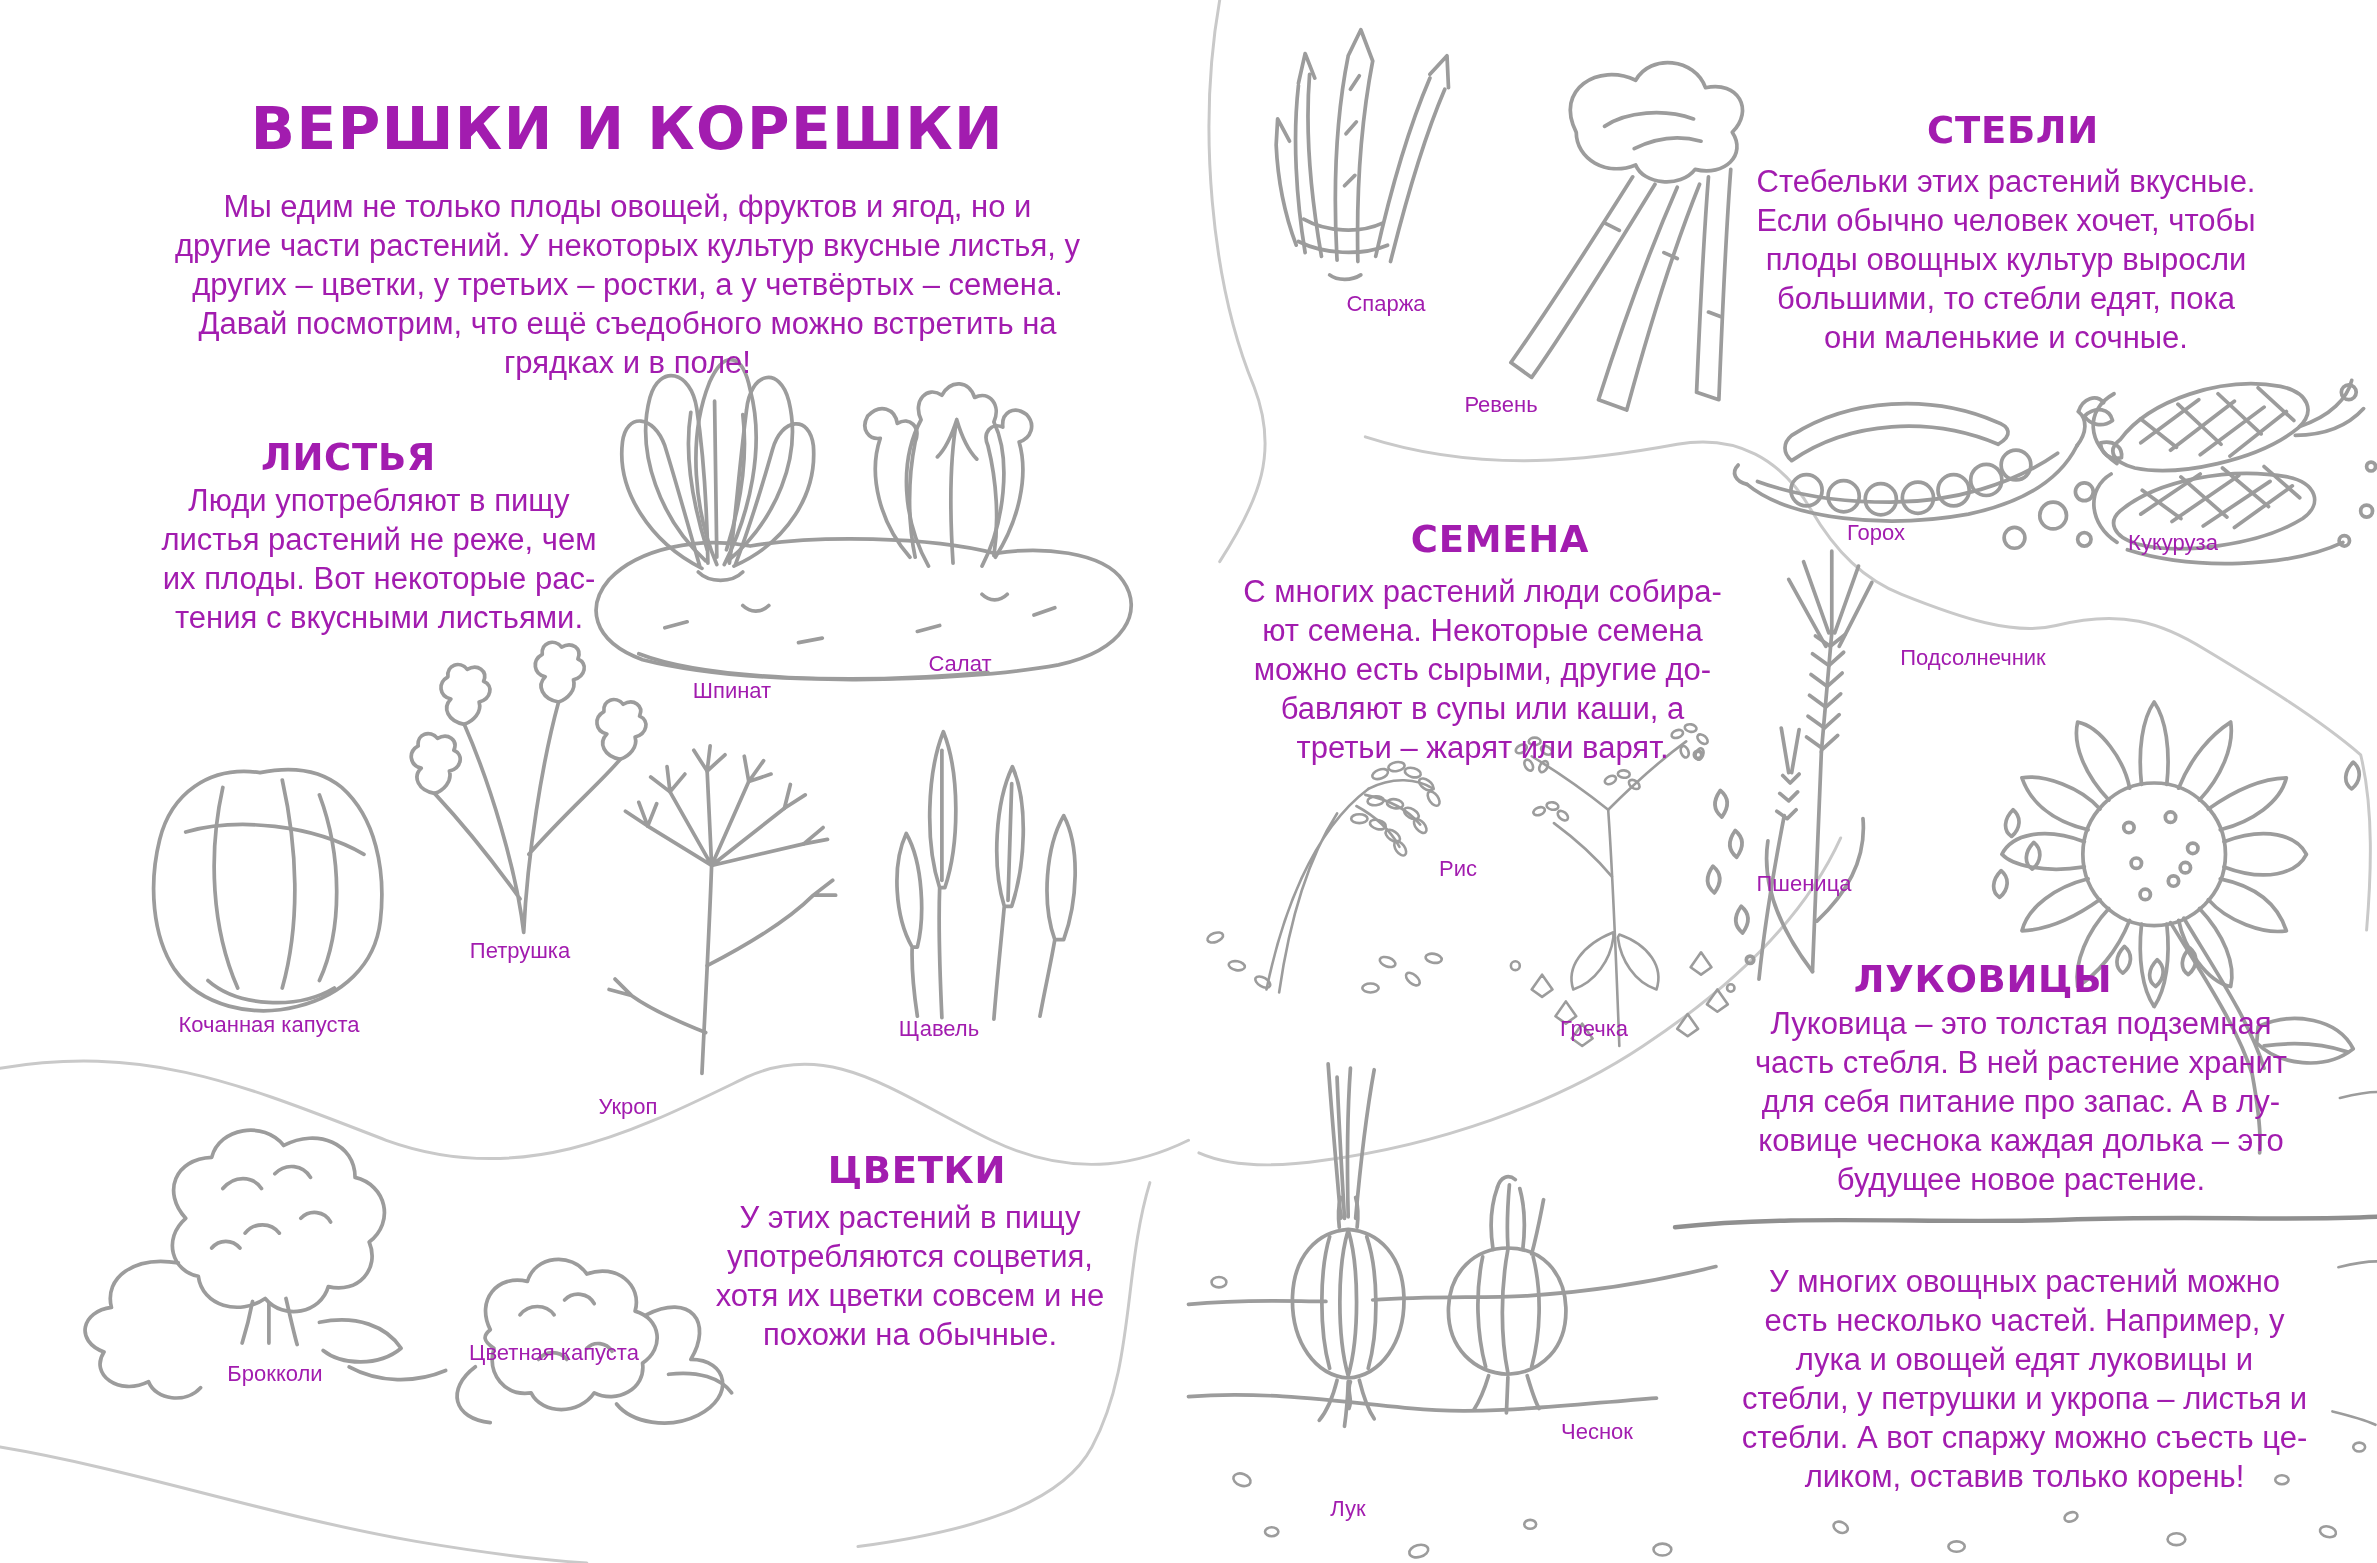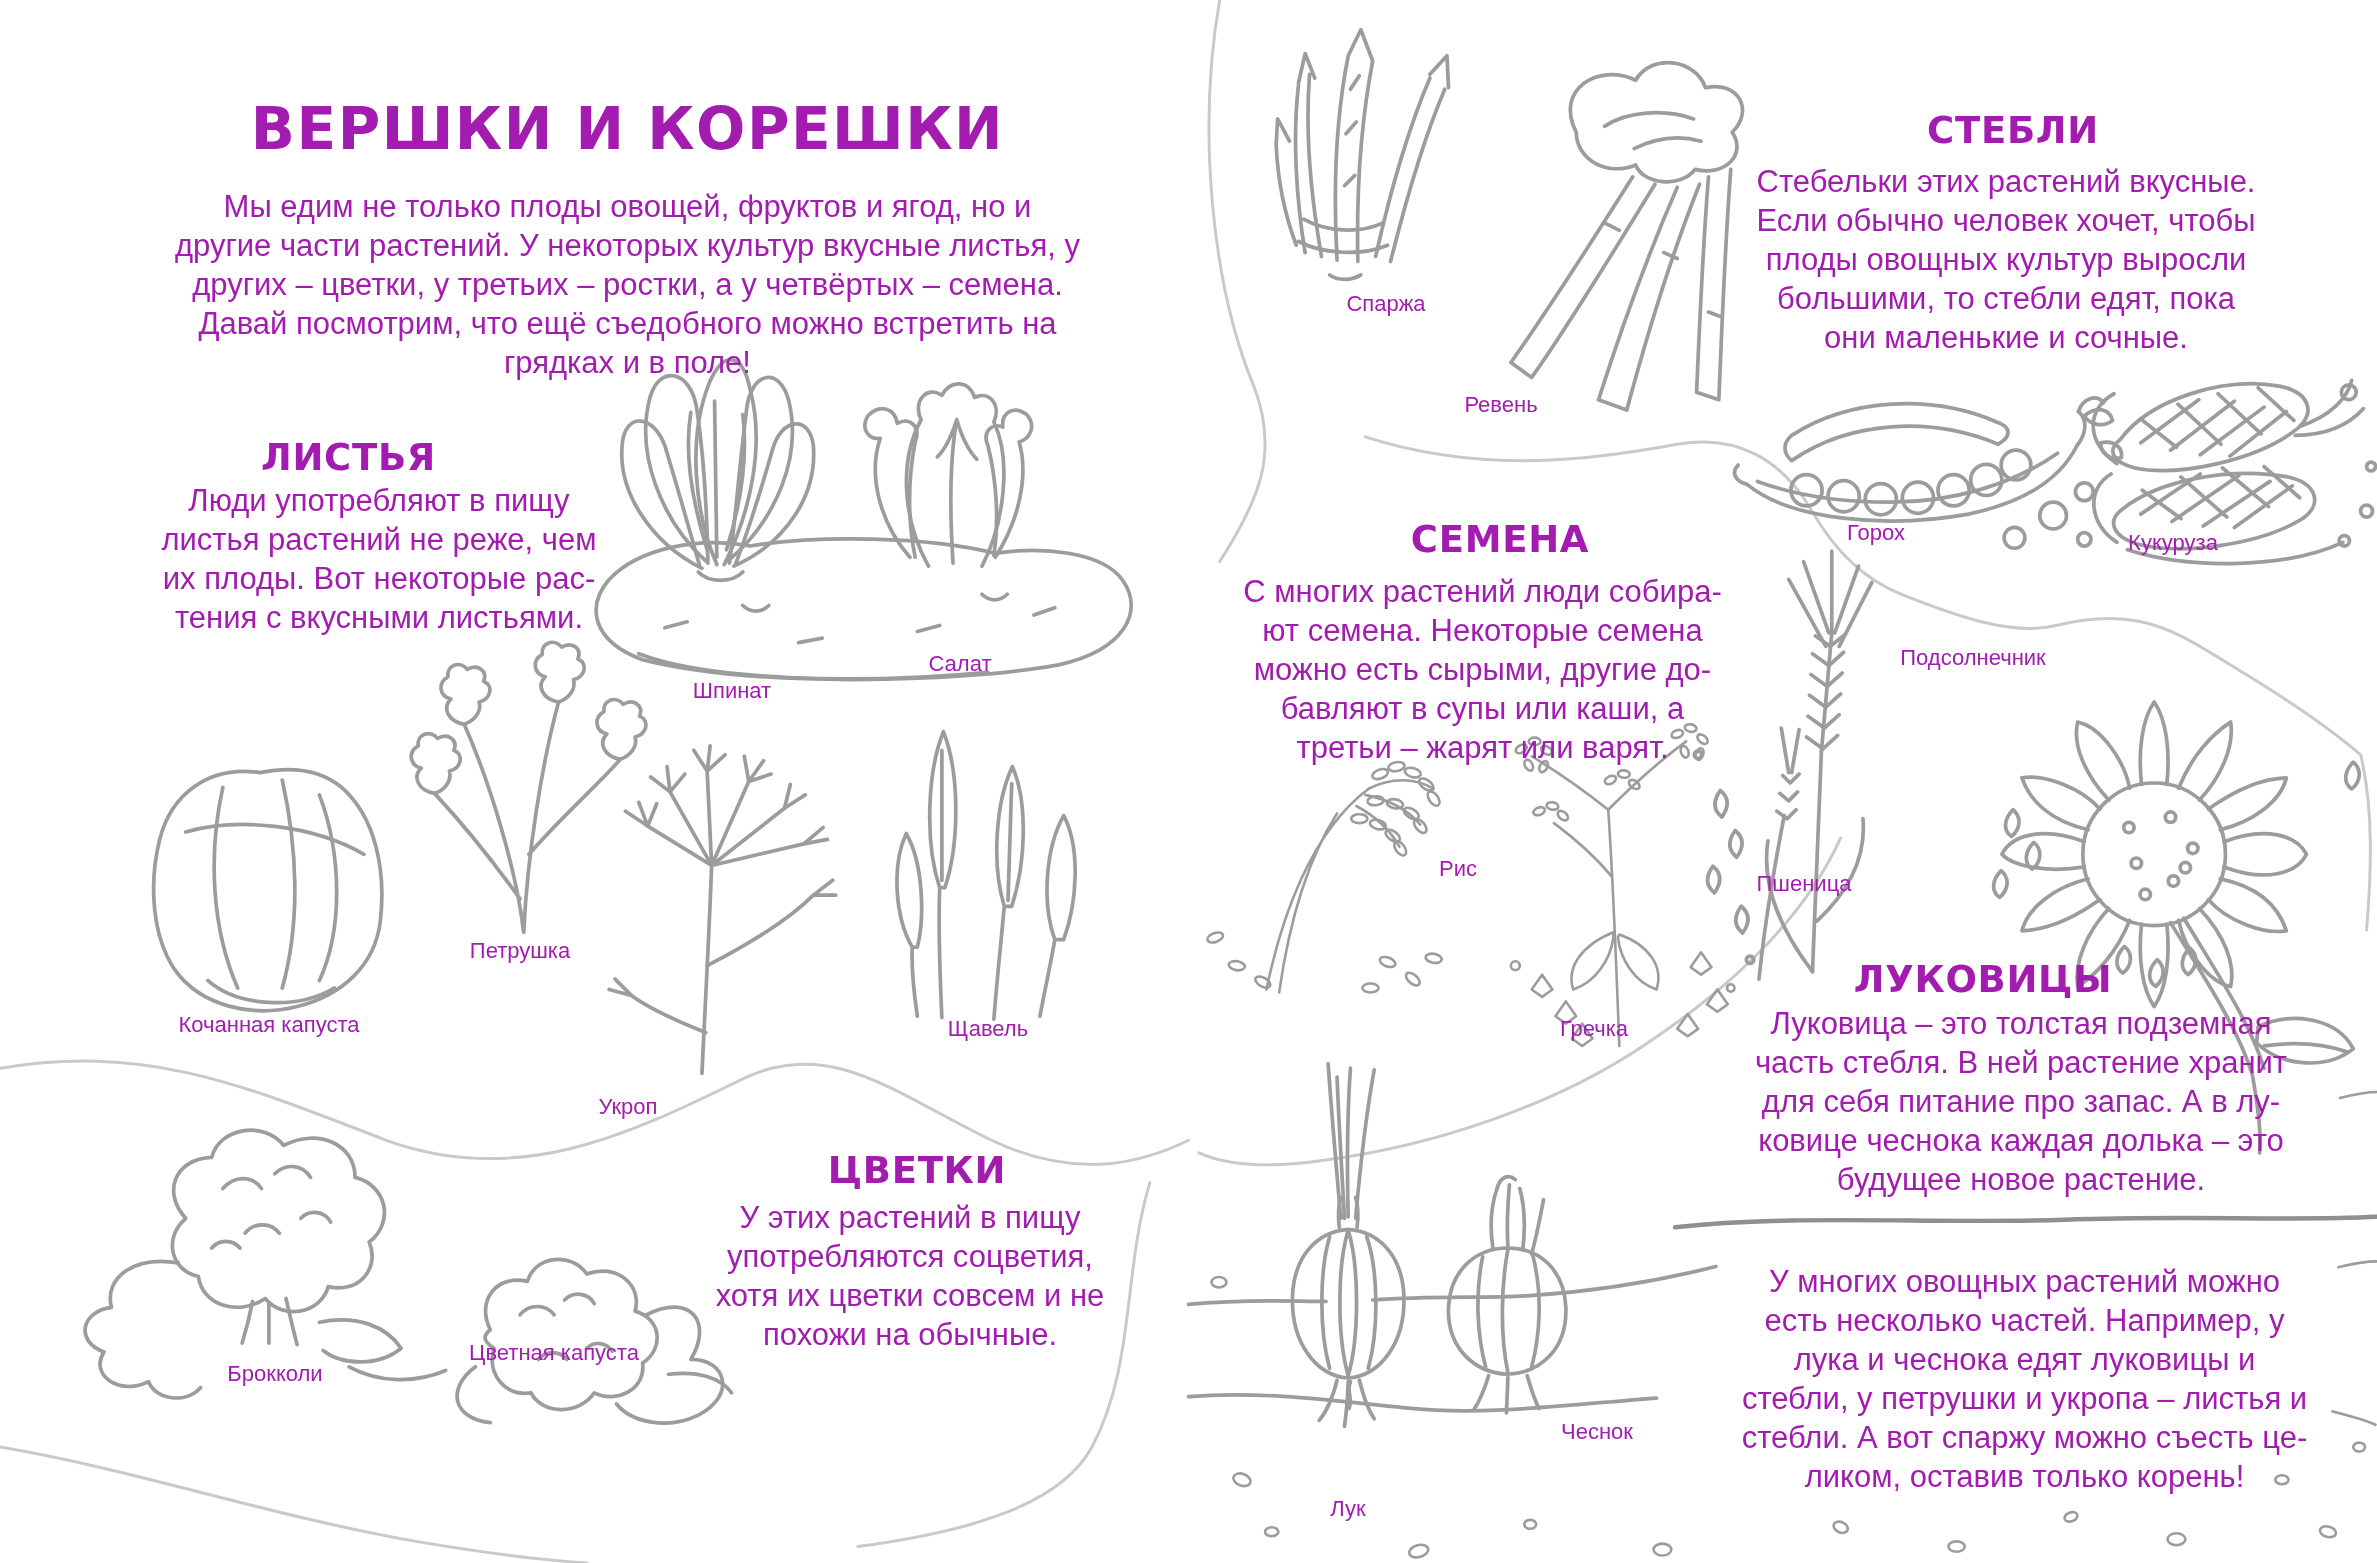--- a/index.html
+++ b/index.html
@@ -326,31 +326,31 @@
 
   <h2 class="sec-h" style="left:1828px;top:944px;width:282px;">ЛУКОВИЦЫ</h2>
   <p class="sec-t" style="left:1694px;top:1004px;width:654px;">Луковица – это толстая подземная
 часть стебля. В ней растение хранит
 для себя питание про запас. А в лу-
 ковице чеснока каждая долька – это
 будущее новое растение.</p>
 
   <p class="sec-t" style="left:1694px;top:1262px;width:661px;">У многих овощных растений можно
 есть несколько частей. Например, у
-лука и чеснока едят луковицы и
+лука и овощей едят луковицы и
 стебли, у петрушки и укропа – листья и
 стебли. А вот спаржу можно съесть це-
 ликом, оставив только корень!</p>
 
   <div class="lbl" style="left:732px;top:678px;">Шпинат</div>
   <div class="lbl" style="left:960px;top:651px;">Салат</div>
   <div class="lbl" style="left:520px;top:938px;">Петрушка</div>
   <div class="lbl" style="left:269px;top:1012px;">Кочанная капуста</div>
   <div class="lbl" style="left:628px;top:1094px;">Укроп</div>
-  <div class="lbl" style="left:988px;top:1016px;">Щавель</div>
+  <div class="lbl" style="left:939px;top:1016px;">Щавель</div>
   <div class="lbl" style="left:275px;top:1361px;">Брокколи</div>
   <div class="lbl" style="left:554px;top:1340px;">Цветная капуста</div>
   <div class="lbl" style="left:1386px;top:291px;">Спаржа</div>
   <div class="lbl" style="left:1501px;top:392px;">Ревень</div>
   <div class="lbl" style="left:1876px;top:520px;">Горох</div>
   <div class="lbl" style="left:2173px;top:530px;">Кукуруза</div>
   <div class="lbl" style="left:1458px;top:856px;">Рис</div>
   <div class="lbl" style="left:1594px;top:1016px;">Гречка</div>
   <div class="lbl" style="left:1804px;top:871px;">Пшеница</div>
   <div class="lbl" style="left:1973px;top:645px;">Подсолнечник</div>

